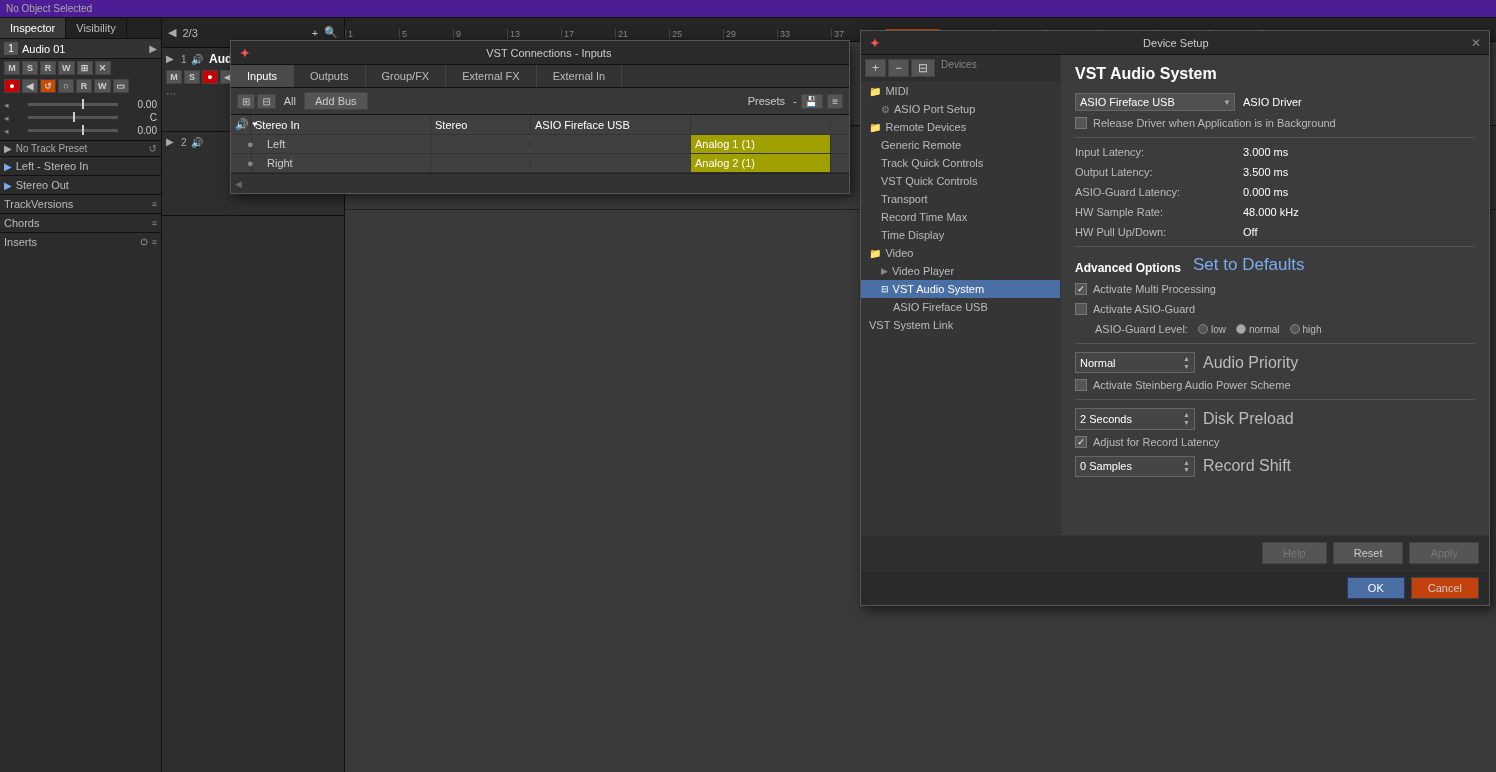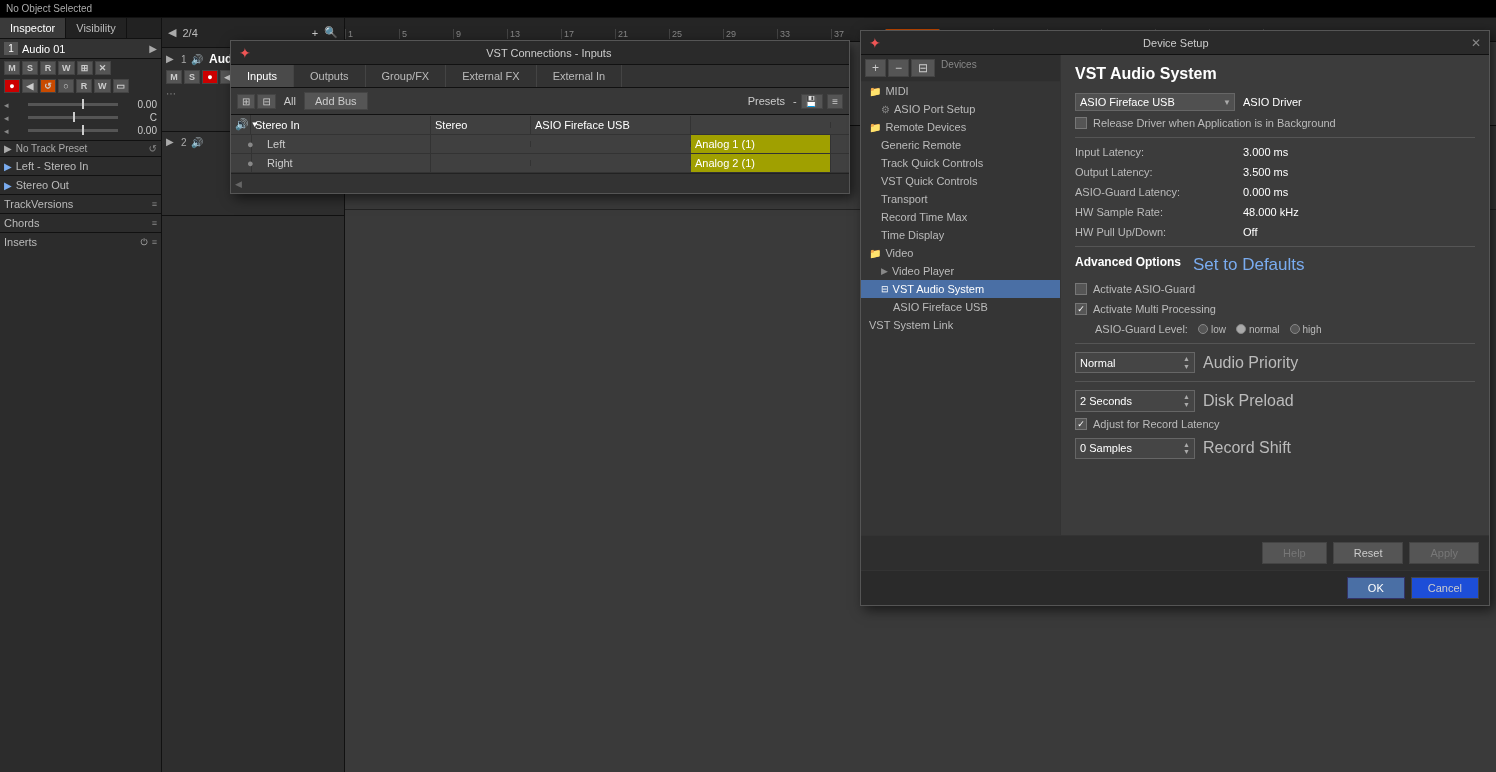--- a/index.html
+++ b/index.html
@@ -9,21 +9,21 @@
       background: #3a3a3a;
       color: #ccc;
       width: 1496px;
       height: 772px;
       overflow: hidden;
       position: relative;
     }
 
     
     .top-bar {
-      background: #000000;
+      background: #4c1d95;
       height: 18px;
       display: flex;
       align-items: center;
       padding: 0 6px;
       color: #aaa;
       font-size: 10px;
       border-bottom: 1px solid #111;
     }
 
     
@@ -634,21 +634,21 @@
 
     .latency-value {
       font-size: 11px;
       color: #fff;
       display: flex;
       align-items: center;
     }
 
     .advanced-row {
       display: flex;
-      align-items: flex-start;
+      align-items: flex-end;
       margin-bottom: 8px;
       gap: 12px;
     }
 
     .advanced-label {
       font-size: 12px;
       color: #fff;
       font-weight: bold;
     }
 
@@ -754,21 +754,21 @@
       padding: 4px 20px;
       background: #4a6fa5;
       color: #fff;
       border: 1px solid #336;
       cursor: pointer;
       font-size: 11px;
     }
 
     .cancel-btn {
       padding: 4px 16px;
-      background: #1d4ed8;
+      background: #c2410c;
       color: #ccc;
       border: 1px solid #444;
       cursor: pointer;
       font-size: 11px;
     }
 
     .bottom-track-row {
       height: 84px;
       border-bottom: 1px solid #222;
       background: #3a3a3a;
@@ -873,21 +873,21 @@
       <span style="font-size:9px;color:#888;">≡</span>
     </div>
   </div>
 
   <div class="center-area">
     <div class="tracks-area">
 
       <div class="track-headers">
         <div class="track-header-top">
           <span class="nav-btn">◀</span>
-          <span class="track-count">2/4</span>
+          <span class="track-count">2/3</span>
           <span style="margin-left:auto;">+</span>
           <span>🔍</span>
         </div>
 
         <div class="track-header-item">
           <div class="track-header-row1">
             <span class="track-play-btn">▶</span>
             <span style="font-size:10px;color:#aaa;margin-right:2px;">1</span>
             <span style="font-size:10px;color:#777;margin-right:2px;">🔊</span>
             <span class="track-name-main">Audio 01</span>
@@ -1135,27 +1135,27 @@
       </div>
 
       <div class="divider-line"></div>
 
       <div class="advanced-row">
         <span class="advanced-label">Advanced Options</span>
         <span class="set-defaults-link">Set to Defaults</span>
       </div>
 
       <div class="checkbox-row">
+        <div class="cb checked"></div>
+        <span class="cb-label">Activate Multi Processing</span>
+      </div>
+
+      <div class="checkbox-row">
         <div class="cb"></div>
         <span class="cb-label">Activate ASIO-Guard</span>
-      </div>
-
-      <div class="checkbox-row">
-        <div class="cb checked"></div>
-        <span class="cb-label">Activate Multi Processing</span>
       </div>
 
       <div class="asio-guard-level">
         <span class="cb-label">ASIO-Guard Level:</span>
         <div class="radio-option">
           <div class="radio-circle"></div>
           <span class="radio-label">low</span>
         </div>
         <div class="radio-option">
           <div class="radio-circle selected"></div>
@@ -1173,20 +1173,24 @@
         <div class="dropdown-with-arrows">
           <span class="dropdown-label-val">Normal</span>
           <div class="spin-arrows">
             <span class="spin-arrow">▲</span>
             <span class="spin-arrow">▼</span>
           </div>
         </div>
         <span class="device-label">Audio Priority</span>
       </div>
 
+      <div class="checkbox-row">
+        <div class="cb"></div>
+        <span class="cb-label">Activate Steinberg Audio Power Scheme</span>
+      </div>
 
       <div class="divider-line"></div>
 
       <div class="device-row">
         <div class="dropdown-with-arrows">
           <span class="dropdown-label-val">2 Seconds</span>
           <div class="spin-arrows">
             <span class="spin-arrow">▲</span>
             <span class="spin-arrow">▼</span>
           </div>

